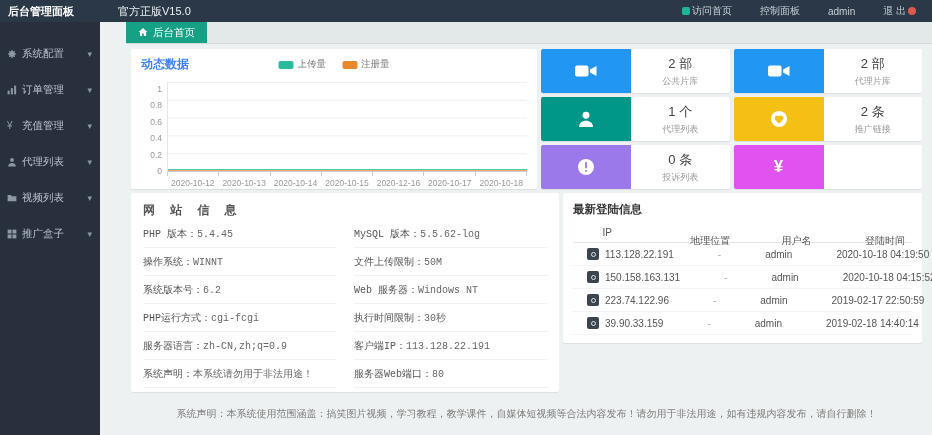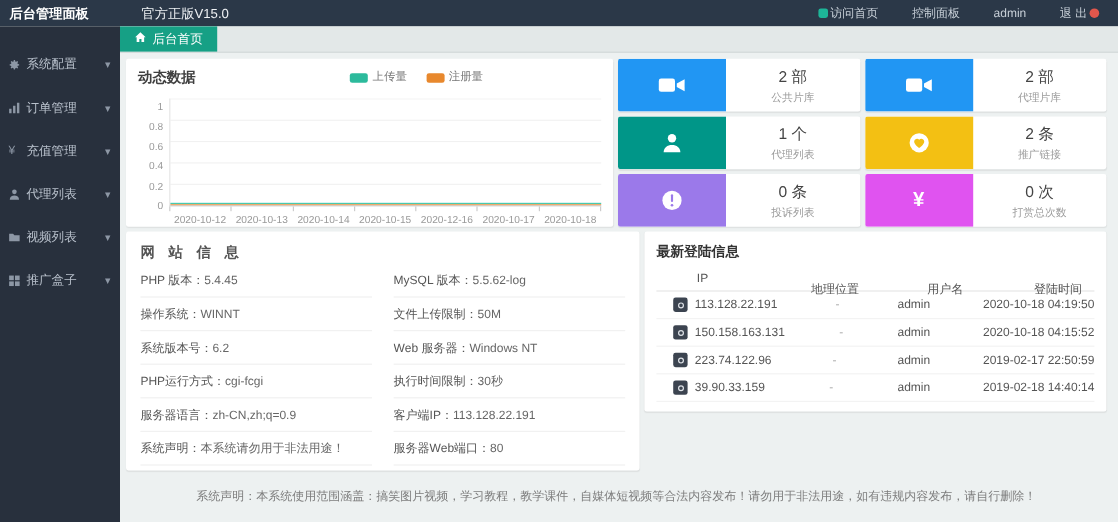--- a/index.html
+++ b/index.html
@@ -19,33 +19,33 @@
   .bodyrow { display:flex; height:413px; }
   .sidebar { width:100px; background:#28303d; flex:none; }
   .sb-title { height:22px; background:#222a36; color:#1db598; font-size:11px; display:flex; align-items:center; justify-content:center; }
   .menu { margin-top:14px; }
   .menu-item { display:flex; align-items:center; padding:11px 8px 11px 7px; color:#b9c1cc; font-size:10.5px; cursor:pointer; }
   .mi-icon { width:15px; color:#8d97a5; display:inline-flex; font-size:10px; line-height:10px; }
   .mi-icon svg { width:10px; height:10px; fill:currentColor; }
   .mi-label { flex:1; }
   .caret { color:#8d97a5; font-size:9px; }
 
-  .main { flex:1; display:flex; flex-direction:column; min-width:0; }
+  .main { flex:1; display:flex; flex-direction:column; min-width:0;padding-left:26px; }
   .tabstrip { height:22px; background:#e3e8e8; border-bottom:1px solid #d3d9d9; display:flex; }
   .tab-active { background:#16a085; color:#fff; font-size:10.5px; display:flex; align-items:center; gap:5px; padding:0 12px; cursor:pointer; }
   .tab-active svg { width:10px; height:10px; fill:#fff; }
 
   .content { flex:1; padding:5px 10px 0 5px; }
   .panel { background:#fff; border-radius:2px; box-shadow:0 1px 1px rgba(0,0,0,.07); }
 
   
   .row1 { display:flex; gap:4px; }
   .chart-panel { width:406px; height:140px; padding:7px 10px 4px; position:relative; flex:none; }
-  .chart-title { font-size:12px; font-weight:bold; color:#404040; }
-  .legend { position:absolute; top:9px; left:50%; transform:translateX(-50%); display:flex; gap:16px; font-size:9.5px; color:#777; white-space:nowrap;margin-left:39px; }
+  .chart-title { font-size:12px; font-weight:bold; color:#3b82f6; }
+  .legend { position:absolute; top:9px; left:50%; transform:translateX(-50%); display:flex; gap:16px; font-size:9.5px; color:#777; white-space:nowrap; }
   .legend-item { display:flex; align-items:center; gap:4px; }
   .sw { width:15px; height:8px; border-radius:2px; display:inline-block; }
   .chart-body { display:flex; margin-top:9px; height:90px; }
   .yaxis { width:26px; display:flex; flex-direction:column; justify-content:space-between; align-items:flex-end; font-size:8.5px; color:#999; padding-right:5px; line-height:8px; transform:translateY(3px); }
   .plot { flex:1; position:relative; border-bottom:1px solid #ccc; border-left:1px solid #e6e6e6;
           background-image:linear-gradient(#efefef 1px, transparent 1px); background-size:100% 20%; }
   .line-up { position:absolute; left:0; right:0; bottom:1px; height:1px; background:#1abc9c; opacity:.8; }
   .line-reg { position:absolute; left:0; right:0; bottom:0; height:1px; background:#e8882d; opacity:.7; }
   .ticks { display:flex; margin-left:26px; height:4px; }
   .ticks div { flex:1; border-right:1px solid #ccc; }
@@ -57,21 +57,21 @@
   .stat-card { background:#fff; display:flex; border-radius:2px; overflow:hidden; box-shadow:0 1px 1px rgba(0,0,0,.07); cursor:pointer; }
   .stat-icon { width:90px; flex:none; display:flex; align-items:center; justify-content:center; color:#fff; }
   .stat-icon svg { width:24px; height:18px; fill:#fff; }
   .yen-big { font-size:17px; font-weight:bold; color:#fff; }
   .stat-text { flex:1; display:flex; flex-direction:column; align-items:center; justify-content:center; }
   .stat-value { font-size:13px; color:#444; }
   .stat-label { font-size:9px; color:#9a9a9a; margin-top:2px; }
 
   
   .row2 { display:flex; gap:4px; margin-top:4px; align-items:flex-start; }
-  .info-panel { width:428px; flex:none; padding:9px 12px 4px; }
+  .info-panel { width:428px; flex:none; padding:9px 12px 4px;font-family:Liberation Mono, monospace; }
   .info-title { font-size:12px; font-weight:bold; color:#555; letter-spacing:4px; margin-bottom:1px; }
   .info-cols { display:flex; gap:18px; }
   .info-col { flex:1; min-width:0; }
   .info-row { font-size:10px; color:#666; padding:6.5px 0; border-bottom:1px solid #f1f1f1; white-space:nowrap; overflow:hidden; }
   .info-row .lbl { color:#555; }
 
   .login-panel { flex:1; min-width:0; padding:9px 10px 8px; }
   .login-title { font-size:11.5px; font-weight:bold; color:#333; margin-bottom:5px; }
   .trow { display:flex; align-items:center; height:23px; border-bottom:1px solid #f3f3f3; font-size:10px; color:#555;gap:44px; }
   .trow.th { color:#555; border-bottom:1px solid #e6e6e6; height:21px; }
@@ -293,24 +293,20 @@
                 </div>
                 <div class="stat-text">
                   <div class="stat-value">0 条</div>
                   <div class="stat-label">投诉列表</div>
                 </div>
               </div>
               <div class="stat-card">
                 <div class="stat-icon" style="background: rgb(224, 83, 240); --c: #e053f0;">
                   <span class="yen-big">¥</span>
                 </div>
-                <div class="stat-text">
-                  <div class="stat-value">0 次</div>
-                  <div class="stat-label">打赏总次数</div>
-                </div>
               </div>
             </div>
         </div>
 
         <div class="row2">
           <div class="panel info-panel">
             <div class="info-title">网 站 信 息</div>
             <div class="info-cols">
               <div class="info-col">
                   <div class="info-row"><span class="lbl">PHP 版本：</span><span>5.4.45</span></div>

